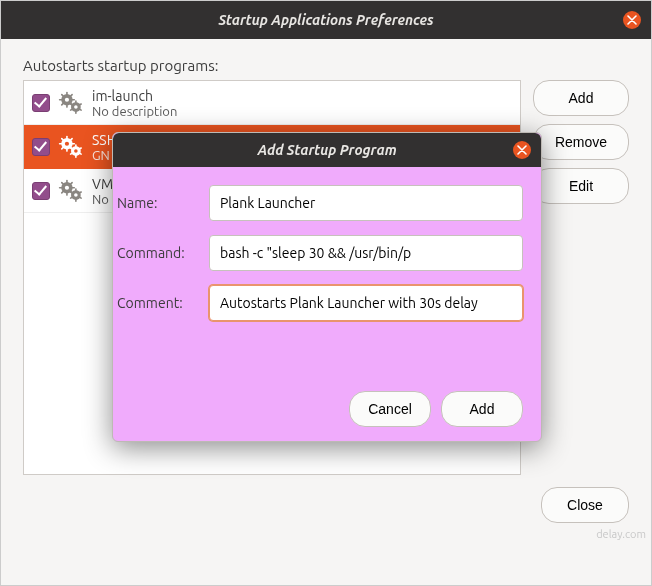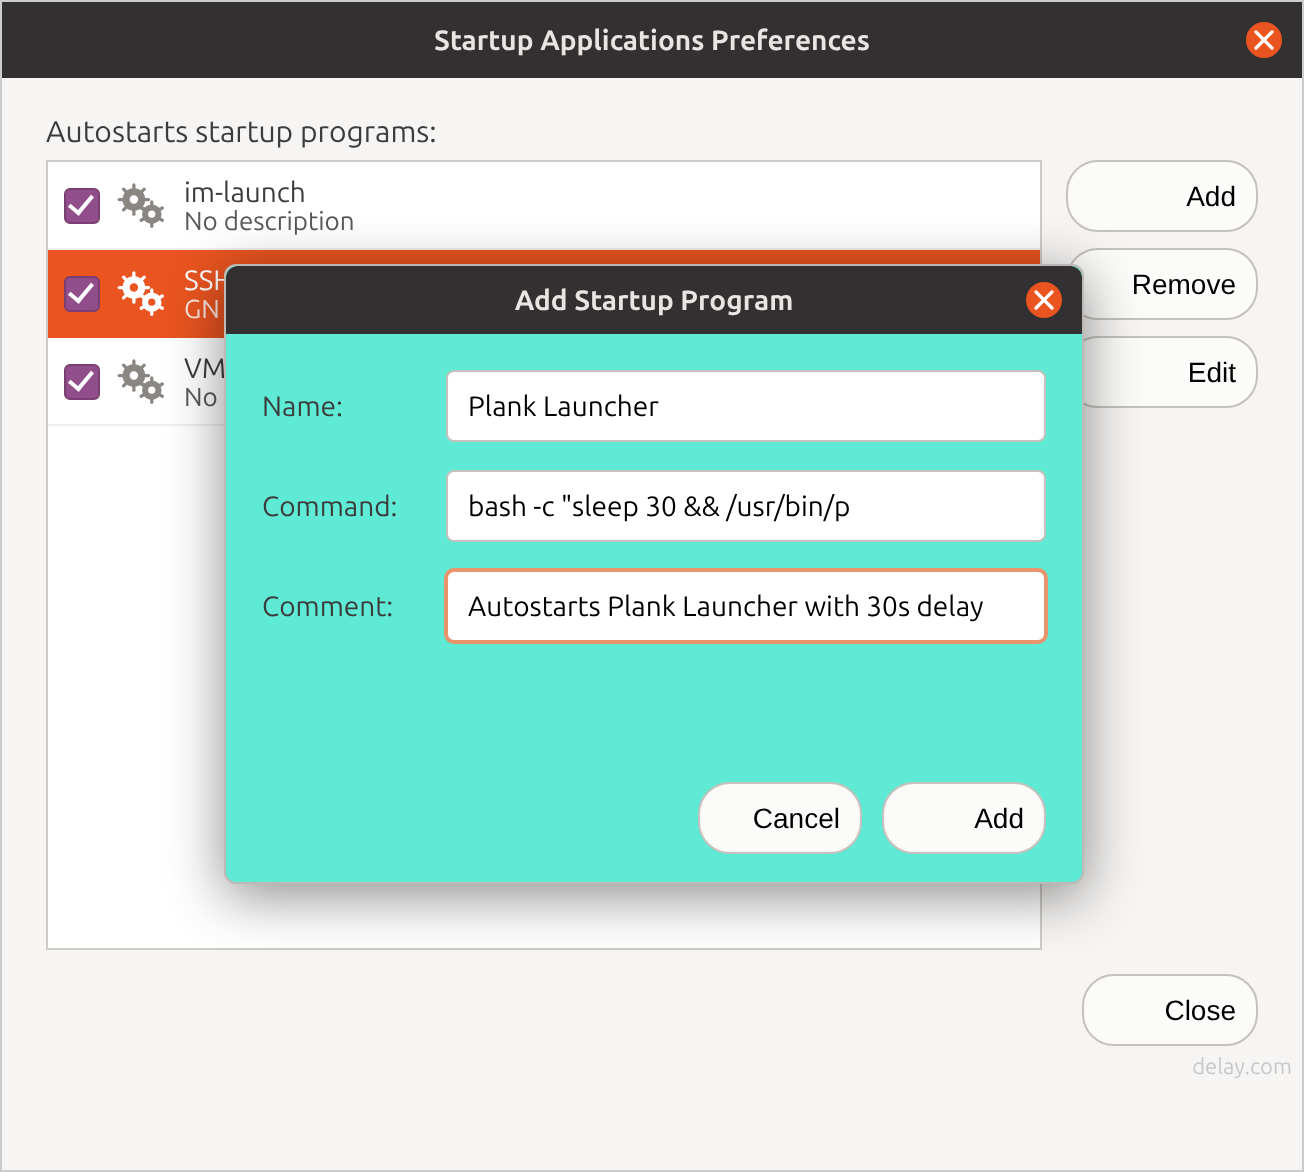--- a/index.html
+++ b/index.html
@@ -21,20 +21,21 @@
       border: 1px solid #ccc;
       display: flex; flex-direction: column;
     }
     .titlebar {
       height: 38px;
       background: #323030;
       color: #e8e6e3;
       display: flex; align-items: center; justify-content: center;
       font-weight: 600;
       position: relative;
+      font-style: italic;
     }
     .titlebar .close {
       position: absolute; right: 10px; top: 50%;
       transform: translateY(-50%);
       width: 18px; height: 18px;
       border-radius: 50%;
       background: #e95420;
       color: #fff;
       display: flex; align-items: center; justify-content: center;
       font-size: 12px; line-height: 1;
@@ -51,21 +52,21 @@
       overflow:hidden;
     }
     .side-buttons { display:flex; flex-direction:column; gap:8px; width: 96px; }
     .btn {
       background: #fbfbfa;
       border: 1px solid #c6c1bc;
       border-radius: 16px;
       padding: 9px 10px;
       font-size: 14px;
       cursor: pointer;
-      text-align:right;
+      text-align:center;
     }
     .footer { display:flex; justify-content:flex-end; padding-top:12px; }
     .list-item {
       display:flex; align-items:center; gap:8px;
       padding: 6px 8px;
       border-bottom: 1px solid #eee;
       height: 44px;
     }
     .list-item.selected {
       background: #e95420;
@@ -86,29 +87,29 @@
     .gears { width:26px; height:26px; flex-shrink:0; display:flex; align-items:center; justify-content:center; }
     .gears svg { width:26px; height:26px; }
     .item-text { display:flex; flex-direction:column; overflow:hidden; white-space:nowrap; }
     .item-text .title { font-weight:400; font-size:14px; }
     .item-text .desc { font-size:13px; opacity:.85; }
 
     
     .dialog {
       position:absolute; left:112px; top:132px;
       width:430px; height:310px;
-      background:#5eead4;
+      background:#f0abfc;
       border:1px solid #bdb9b4;
       box-shadow: 0 6px 28px rgba(0,0,0,.45);
       border-radius:6px;
       display:flex; flex-direction:column;
       overflow:hidden;
     }
     .dialog .titlebar { height:34px; border-radius:6px 6px 0 0; }
-    .dialog-body { padding: 18px 18px 14px 18px; flex:1; display:flex; flex-direction:column; }
+    .dialog-body { padding: 18px 18px 14px 4px; flex:1; display:flex; flex-direction:column; }
     .form-row { display:flex; align-items:center; gap:8px; margin-bottom:14px; }
     .form-row label { width:84px; font-size:14px; text-align:left; }
     .input {
       flex:1; height:36px;
       border:1px solid #c6c1bc; border-radius:4px;
       background:#fff; padding:0 10px; font-size:14px;
       font-family:inherit;
     }
     .input.focused { border-color:#e9946d; box-shadow:0 0 0 1px #e9946d; }
     .dialog-footer { margin-top:auto; display:flex; justify-content:flex-end; gap:10px; }

